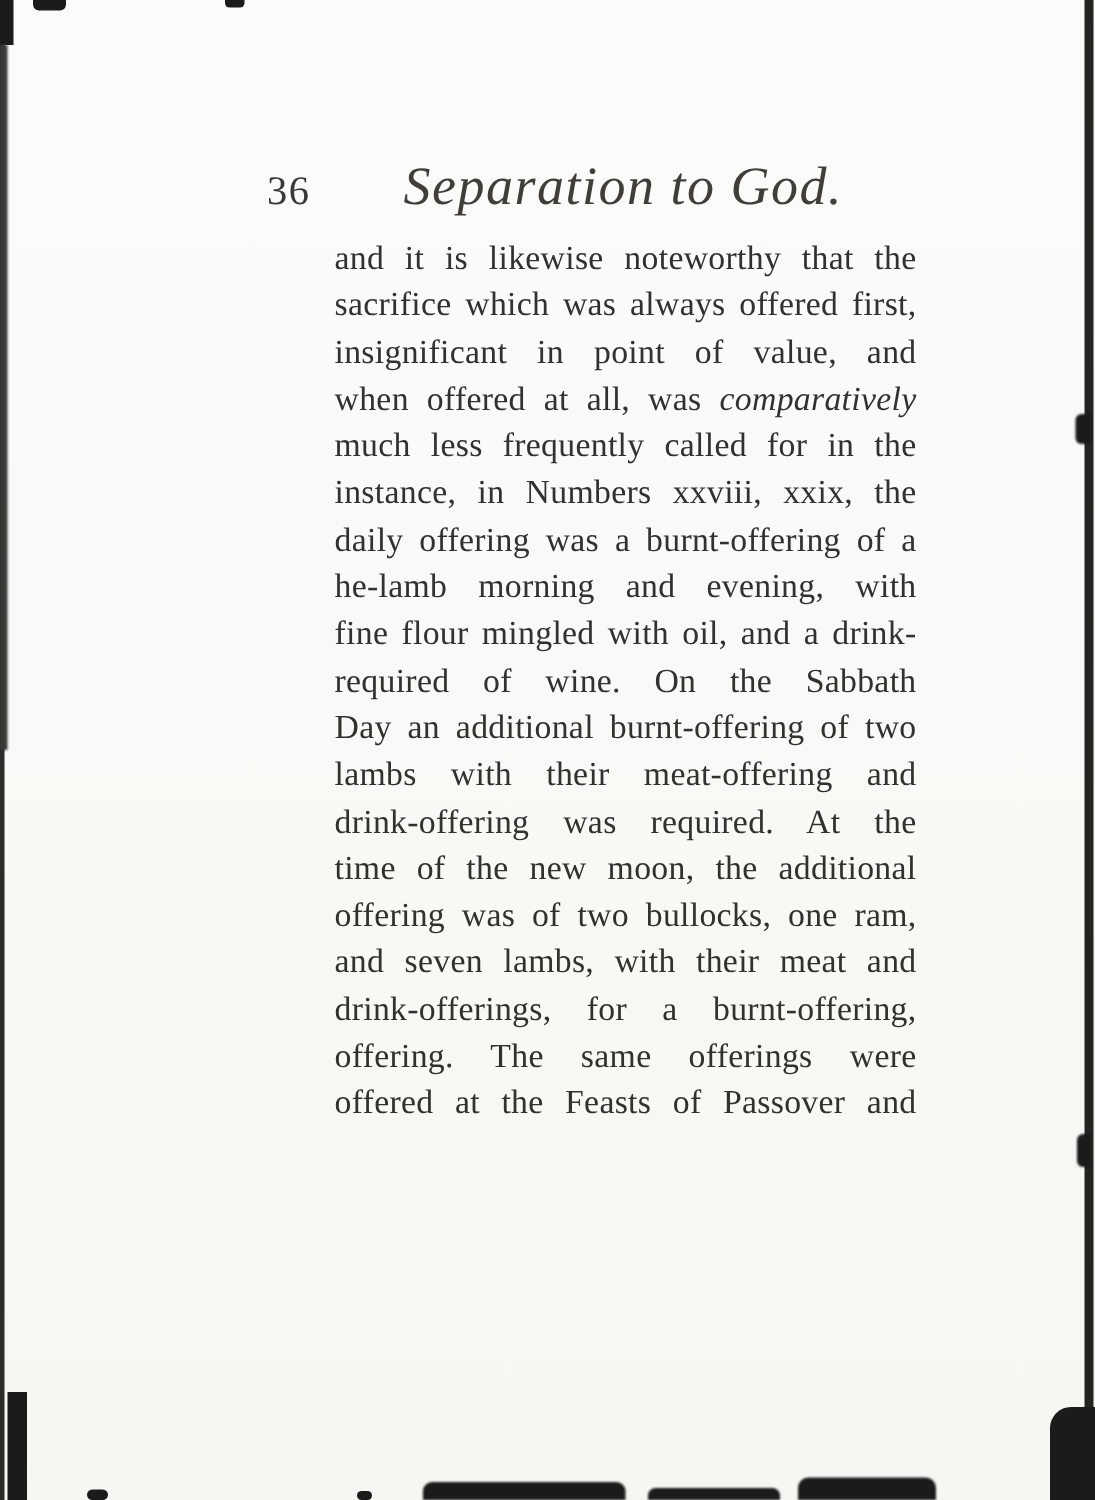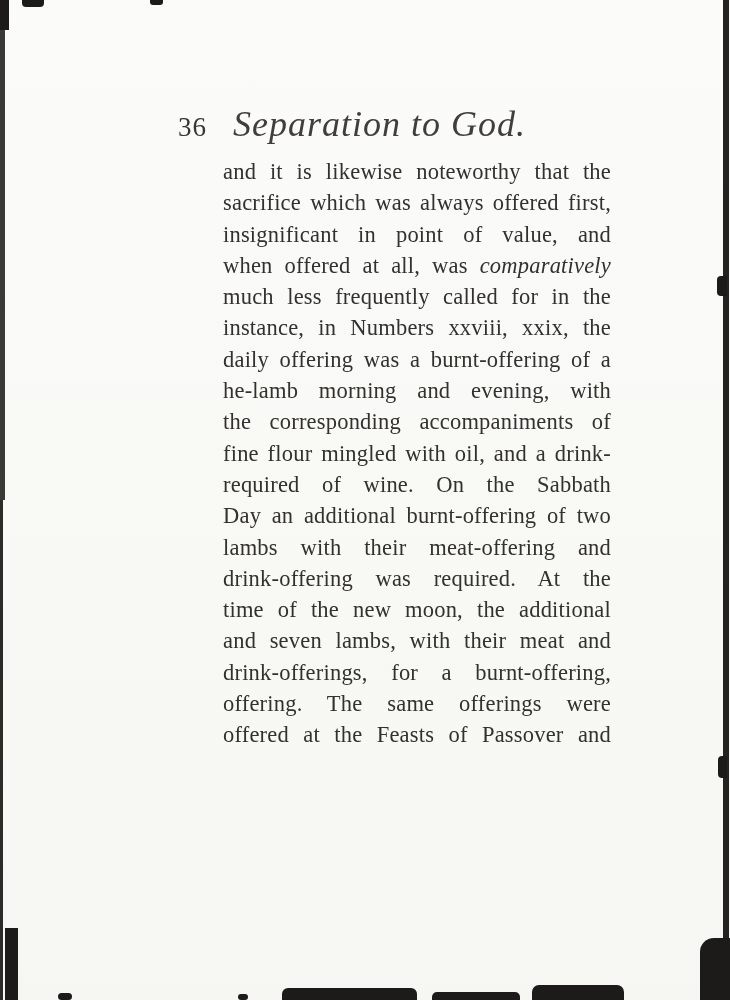--- a/index.html
+++ b/index.html
@@ -24,21 +24,21 @@
     top: 103px;
     left: 178px;
     width: 432px;
     display: flex;
     align-items: baseline;
     color: #3a3835;
   }
   .page-number {
     font-size: 27px;
     letter-spacing: 1px;
-    margin-right: 26px;
+    margin-right: 62px;
   }
   .running-title {
     font-style: italic;
     font-size: 36px;
     letter-spacing: 1px;
     color: #413e3a;
   }
   .body-text {
     position: absolute;
     top: 156px;
@@ -95,27 +95,27 @@
 
   <div class="body-text">
       <div class="line"><span>and it is likewise noteworthy that the</span></div>
       <div class="line"><span>sacrifice which was always offered first,</span></div>
       <div class="line"><span>insignificant in point of value, and</span></div>
       <div class="line"><span>when offered at all, was </span><span class="em">comparatively</span></div>
       <div class="line"><span>much less frequently called for in the</span></div>
       <div class="line"><span>instance, in Numbers xxviii, xxix, the</span></div>
       <div class="line"><span>daily offering was a burnt-offering of a</span></div>
       <div class="line"><span>he-lamb morning and evening, with</span></div>
-      <div class="line"><span>the corresponding accompaniments of</span></div>
       <div class="line"><span>fine flour mingled with oil, and a drink-</span></div>
       <div class="line"><span>required of wine.  On the Sabbath</span></div>
       <div class="line"><span>Day an additional burnt-offering of two</span></div>
       <div class="line"><span>lambs with their meat-offering and</span></div>
       <div class="line"><span>drink-offering was required.  At the</span></div>
       <div class="line"><span>time of the new moon, the additional</span></div>
+      <div class="line"><span>offering was of two bullocks, one ram,</span></div>
       <div class="line"><span>and seven lambs, with their meat and</span></div>
       <div class="line"><span>drink-offerings, for a burnt-offering,</span></div>
       <div class="line"><span>offering.  The same offerings were</span></div>
       <div class="line"><span>offered at the Feasts of Passover and</span></div>
     </div>
 
   <div class="artifact a-left-line"></div>
   <div class="artifact a-left-top"></div>
   <div class="artifact a-left-mid soft"></div>
   <div class="artifact a-left-bottom"></div>

